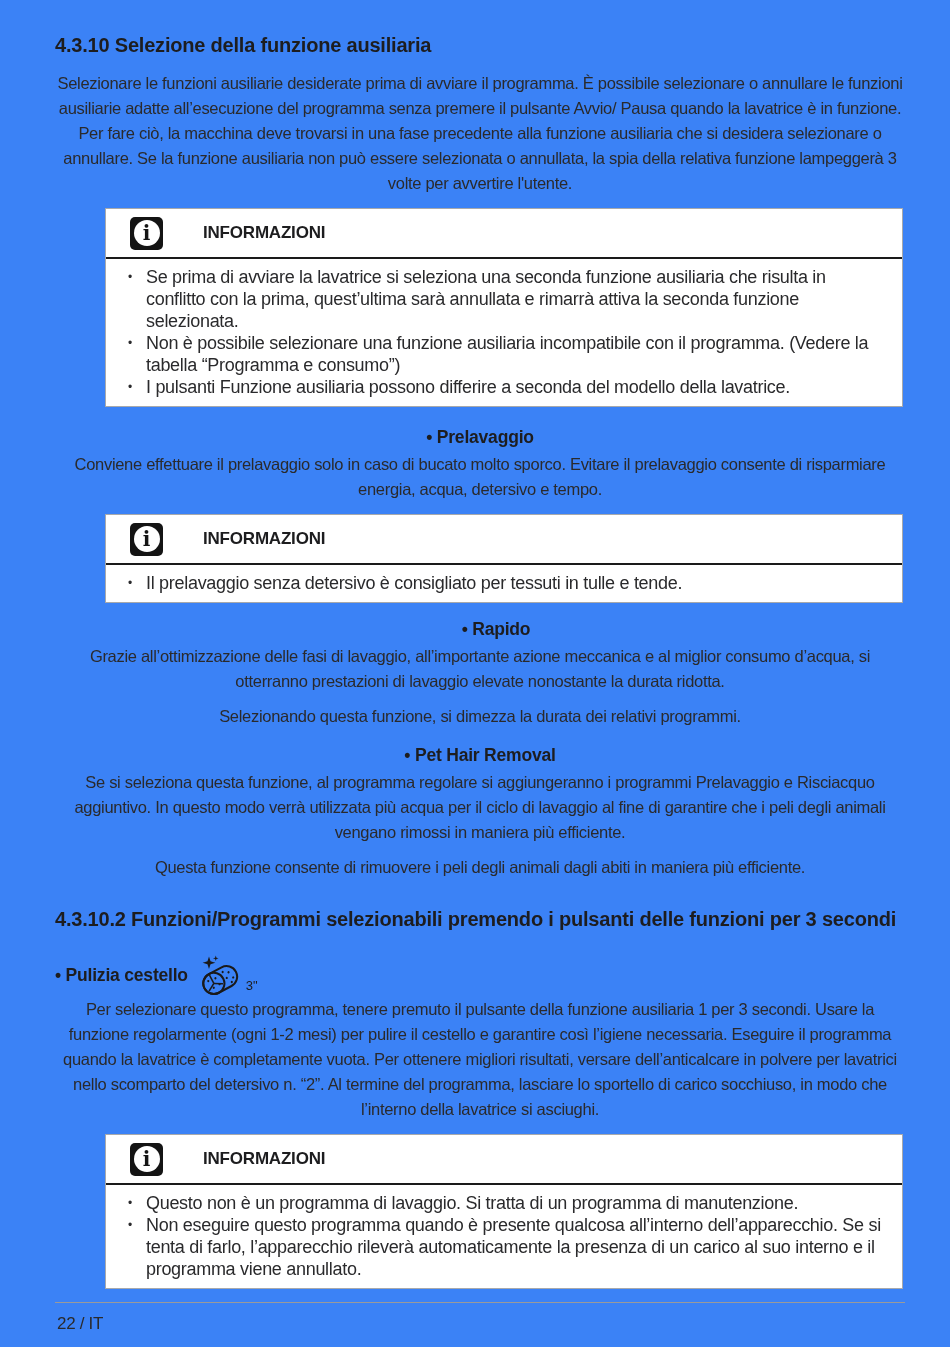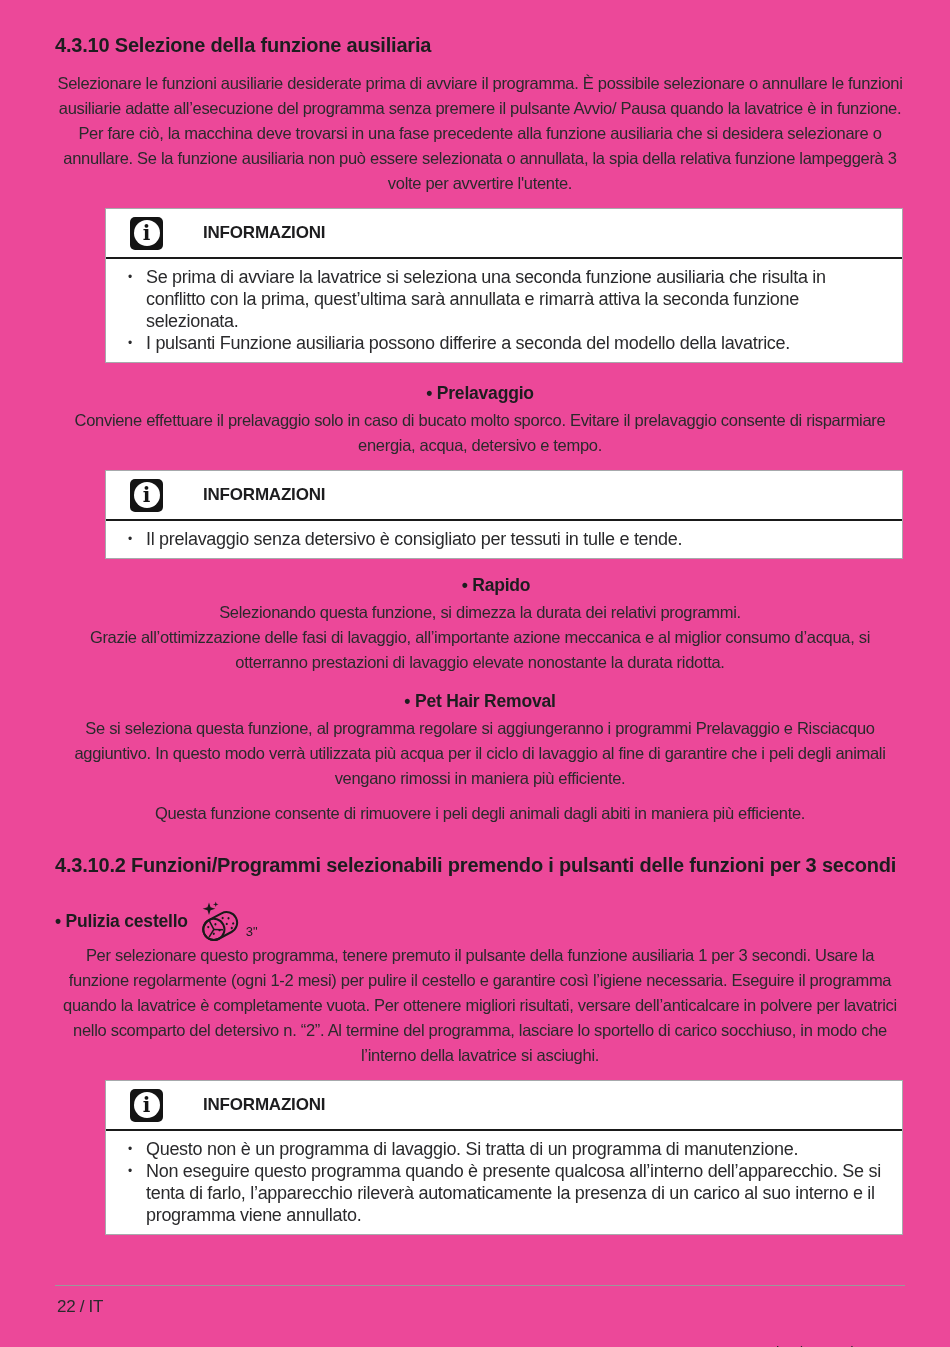--- a/index.html
+++ b/index.html
@@ -1,20 +1,20 @@
 <!DOCTYPE html>
 <html><head>
 <meta charset="utf-8">
 <style>
   html,body{margin:0;padding:0;background:#e8e8e8;}
   .page{
     position:relative;
     width:950px;height:1347px;
     margin:0 auto;
-    background:#ec4899;
+    background:#3b82f6;
     color:#231f20;
     font-family:"Liberation Sans","DejaVu Sans",sans-serif;
     letter-spacing:-0.3px;
     box-sizing:border-box;
     overflow:hidden;
   }
   .content{padding:30px 45px 0 55px;}
   h1.sec{
     font-size:20px;line-height:1.55;font-weight:bold;
     margin:0 0 10px 0;color:#1d1d1f;letter-spacing:-0.2px;
@@ -64,21 +64,21 @@
     font-size:18px;line-height:22px;color:#2a2a2c;
     padding-left:26px;margin:0;
   }
   ul.infolist li::before{
     content:"\2022";
     position:absolute;left:8px;top:0;
     font-size:12px;color:#2a2a2c;
   }
   
   .footer{
-    position:absolute;left:0;right:0;bottom:0;height:62px;
+    position:absolute;left:0;right:0;bottom:0;height:45px;
   }
   .footer-rule{
     position:absolute;top:0;left:55px;right:45px;height:0;
     border-top:1px solid #9a9a9a;
   }
   .footer-left{
     position:absolute;left:57px;top:12px;font-size:17px;color:#2a2a2c;
   }
   .footer-right{
     position:absolute;right:45px;top:14px;font-size:15px;color:#2a2a2c;margin-top:44px;
@@ -97,20 +97,21 @@
 
     <div class="infobox">
       <div class="infobox-header">
         <span class="info-icon">
           <span class="info-icon-circle">i</span>
         </span>
         <span class="infobox-title">INFORMAZIONI</span>
       </div>
       <ul class="infolist">
         <li>Se prima di avviare la lavatrice si seleziona una seconda funzione ausiliaria che risulta in conflitto con la prima, quest’ultima sarà annullata e rimarrà attiva la seconda funzione selezionata.</li>
+        <li>Non è possibile selezionare una funzione ausiliaria incompatibile con il programma. (Vedere la tabella “Programma e consumo”)</li>
         <li>I pulsanti Funzione ausiliaria possono differire a seconda del modello della lavatrice.</li>
       </ul>
     </div>
 
 
     <div class="feature-title indent">• Prelavaggio</div>
     <p class="body indent">Conviene effettuare il prelavaggio solo in caso di bucato molto sporco. Evitare il prelavaggio consente di risparmiare energia, acqua, detersivo e tempo.</p>
 
     <div class="infobox">
       <div class="infobox-header">
@@ -118,22 +119,22 @@
           <span class="info-icon-circle">i</span>
         </span>
         <span class="infobox-title">INFORMAZIONI</span>
       </div>
       <ul class="infolist">
         <li>Il prelavaggio senza detersivo è consigliato per tessuti in tulle e tende.</li>
       </ul>
     </div>
 
     <div class="feature-title indent" style="margin-top:14px;margin-left:32px;">• Rapido</div>
+    <p class="body indent">Grazie all’ottimizzazione delle fasi di lavaggio, all’importante azione meccanica e al miglior consumo d’acqua, si otterranno prestazioni di lavaggio elevate nonostante la durata ridotta.</p>
     <p class="body indent" style="margin-bottom:0;">Selezionando questa funzione, si dimezza la durata dei relativi programmi.</p>
-    <p class="body indent">Grazie all’ottimizzazione delle fasi di lavaggio, all’importante azione meccanica e al miglior consumo d’acqua, si otterranno prestazioni di lavaggio elevate nonostante la durata ridotta.</p>
 
     <div class="feature-title indent" style="margin-top:16px;">• Pet Hair Removal</div>
     <p class="body indent">Se si seleziona questa funzione, al programma regolare si aggiungeranno i programmi Prelavaggio e Risciacquo aggiuntivo. In questo modo verrà utilizzata più acqua per il ciclo di lavaggio al fine di garantire che i peli degli animali vengano rimossi in maniera più efficiente.</p>
     <p class="body indent" style="margin-bottom:0;">Questa funzione consente di rimuovere i peli degli animali dagli abiti in maniera più efficiente.</p>
 
     <h1 class="sec mt">4.3.10.2 Funzioni/Programmi selezionabili premendo i pulsanti delle funzioni per 3 secondi</h1>
 
     <div class="feature-title row indent">
       <span>• Pulizia cestello</span>
       <svg class="drum-icon" width="44" height="40" viewBox="0 0 52 47" aria-hidden="true">

